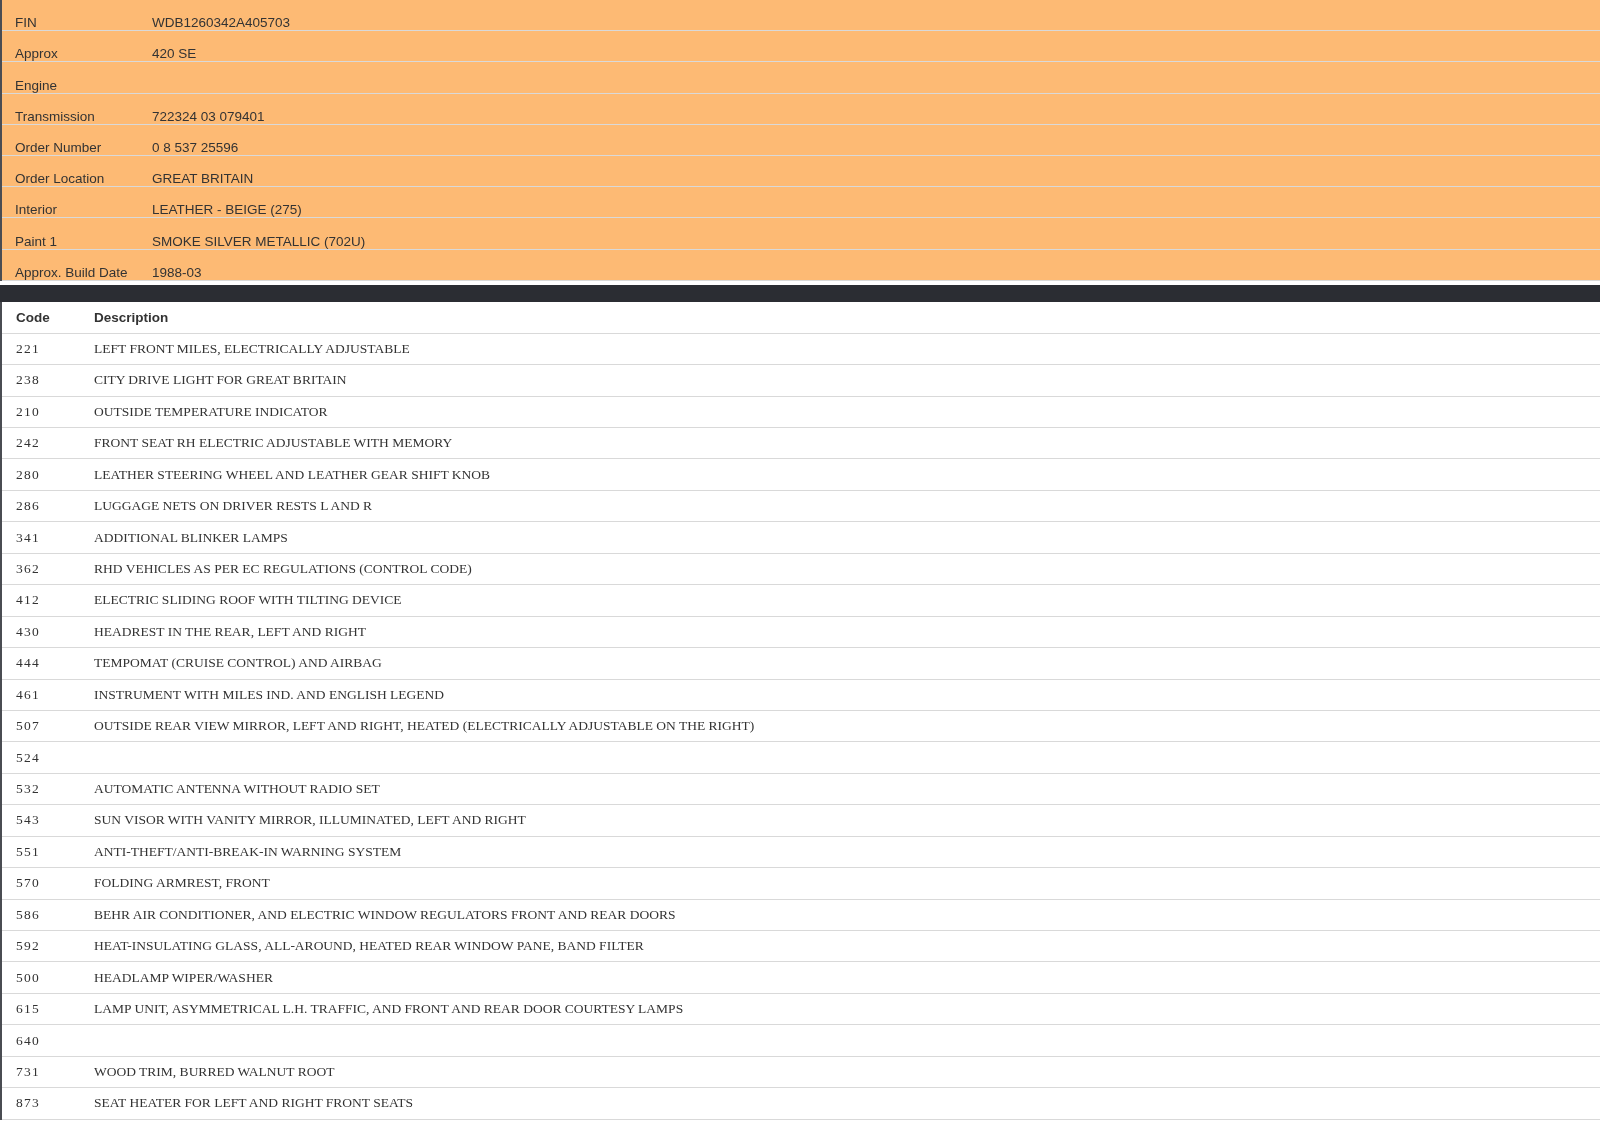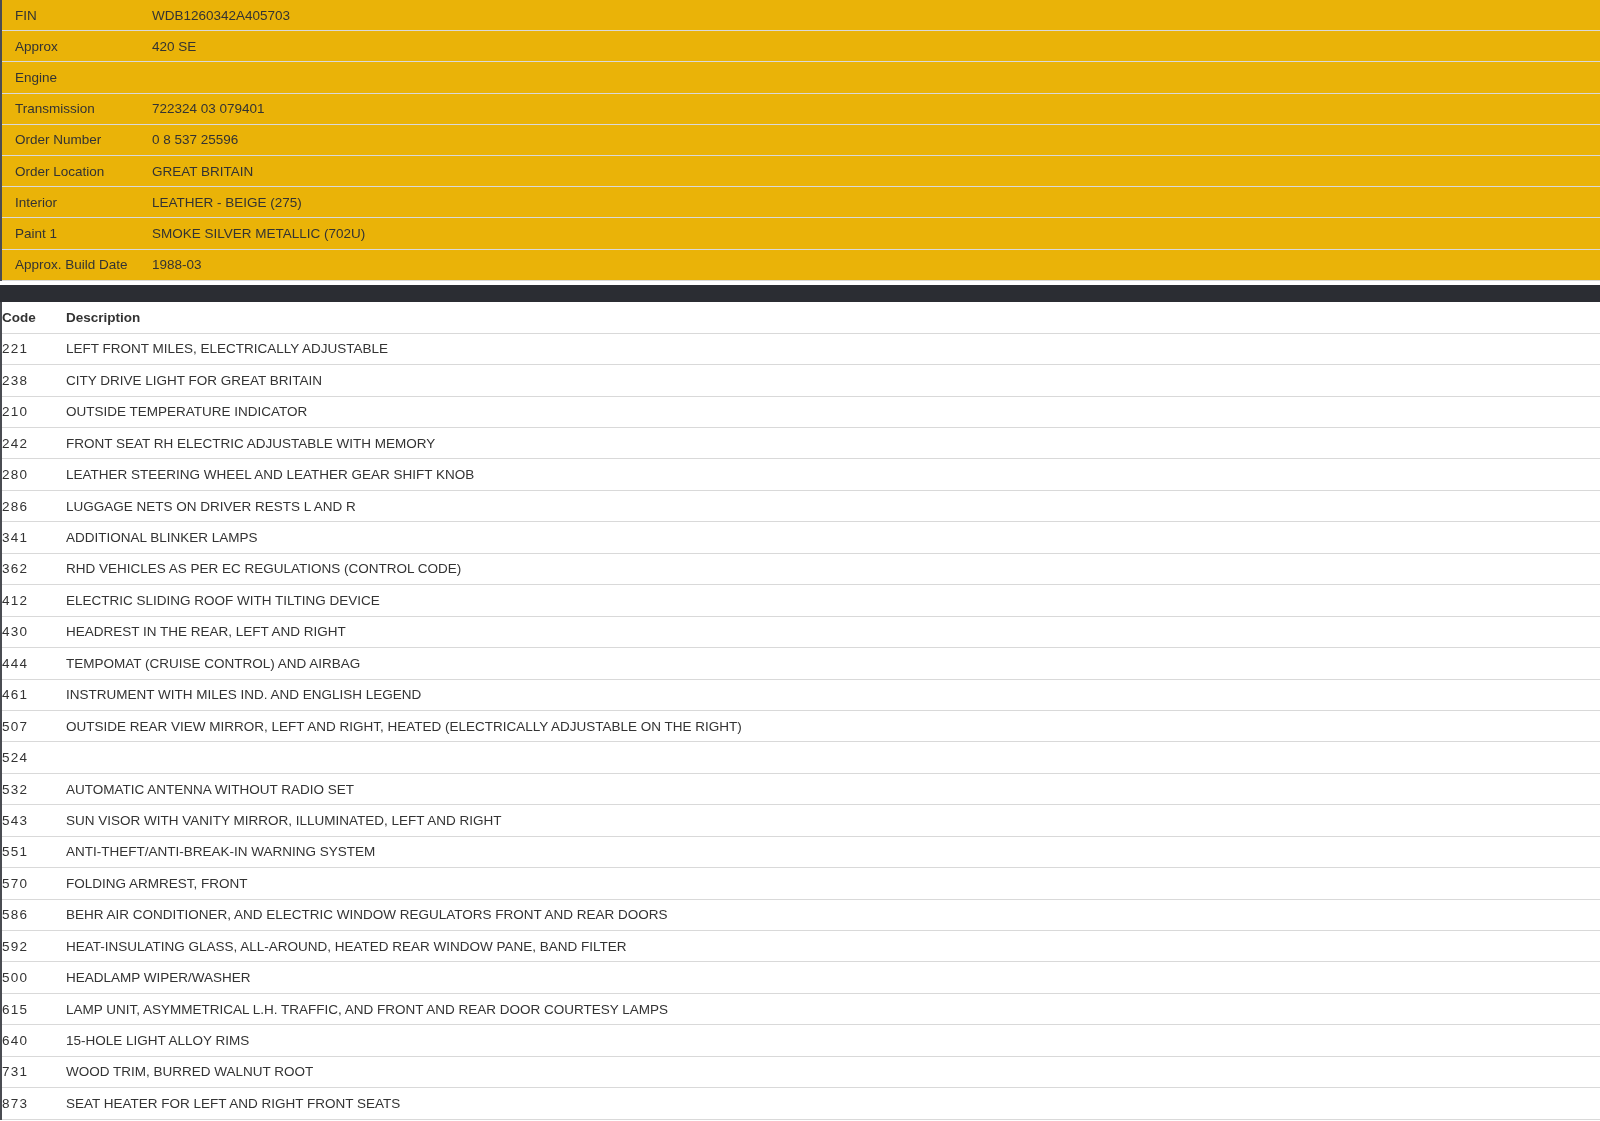--- a/index.html
+++ b/index.html
@@ -21,25 +21,25 @@
     height: 1121px;
     position: relative;
   }
 
   
   .info-table {
     border-left: 2px solid #4a4c52;
   }
   .info-row {
     display: flex;
-    align-items: center;
+    align-items: flex-end;
     height: 31.2px;
     box-sizing: border-box;
     border-bottom: 1px solid #d9d9d9;
-    background: #eab308;
+    background: #fdba74;
   }
   .info-label {
     width: 150px;
     padding-left: 13px;
     box-sizing: border-box;
     flex: 0 0 auto;
     white-space: nowrap;
   }
   .info-value {
     flex: 1 1 auto;
@@ -69,23 +69,25 @@
     font-weight: bold;
     background: #ffffff;
   }
   .option-row {
     display: flex;
     align-items: center;
     height: 31.45px;
     box-sizing: border-box;
     border-bottom: 1px solid #d9d9d9;
     background: #ffffff;
+    font-family: Liberation Serif, serif;
   }
   .code-cell {
-    width: 64px;
+    width: 92px;
+    padding-left: 14px;
     box-sizing: border-box;
     flex: 0 0 auto;
     white-space: nowrap;
   }
   .option-row .code-cell {
     letter-spacing: 1.2px;
   }
   .desc-cell {
     flex: 1 1 auto;
     white-space: nowrap;
@@ -225,21 +227,20 @@
         <div class="option-row">
           <div class="code-cell">500</div>
           <div class="desc-cell">HEADLAMP WIPER/WASHER</div>
         </div>
         <div class="option-row">
           <div class="code-cell">615</div>
           <div class="desc-cell">LAMP UNIT, ASYMMETRICAL L.H. TRAFFIC, AND FRONT AND REAR DOOR COURTESY LAMPS</div>
         </div>
         <div class="option-row">
           <div class="code-cell">640</div>
-          <div class="desc-cell">15-HOLE LIGHT ALLOY RIMS</div>
         </div>
         <div class="option-row">
           <div class="code-cell">731</div>
           <div class="desc-cell">WOOD TRIM, BURRED WALNUT ROOT</div>
         </div>
         <div class="option-row">
           <div class="code-cell">873</div>
           <div class="desc-cell">SEAT HEATER FOR LEFT AND RIGHT FRONT SEATS</div>
         </div>
       </div>

